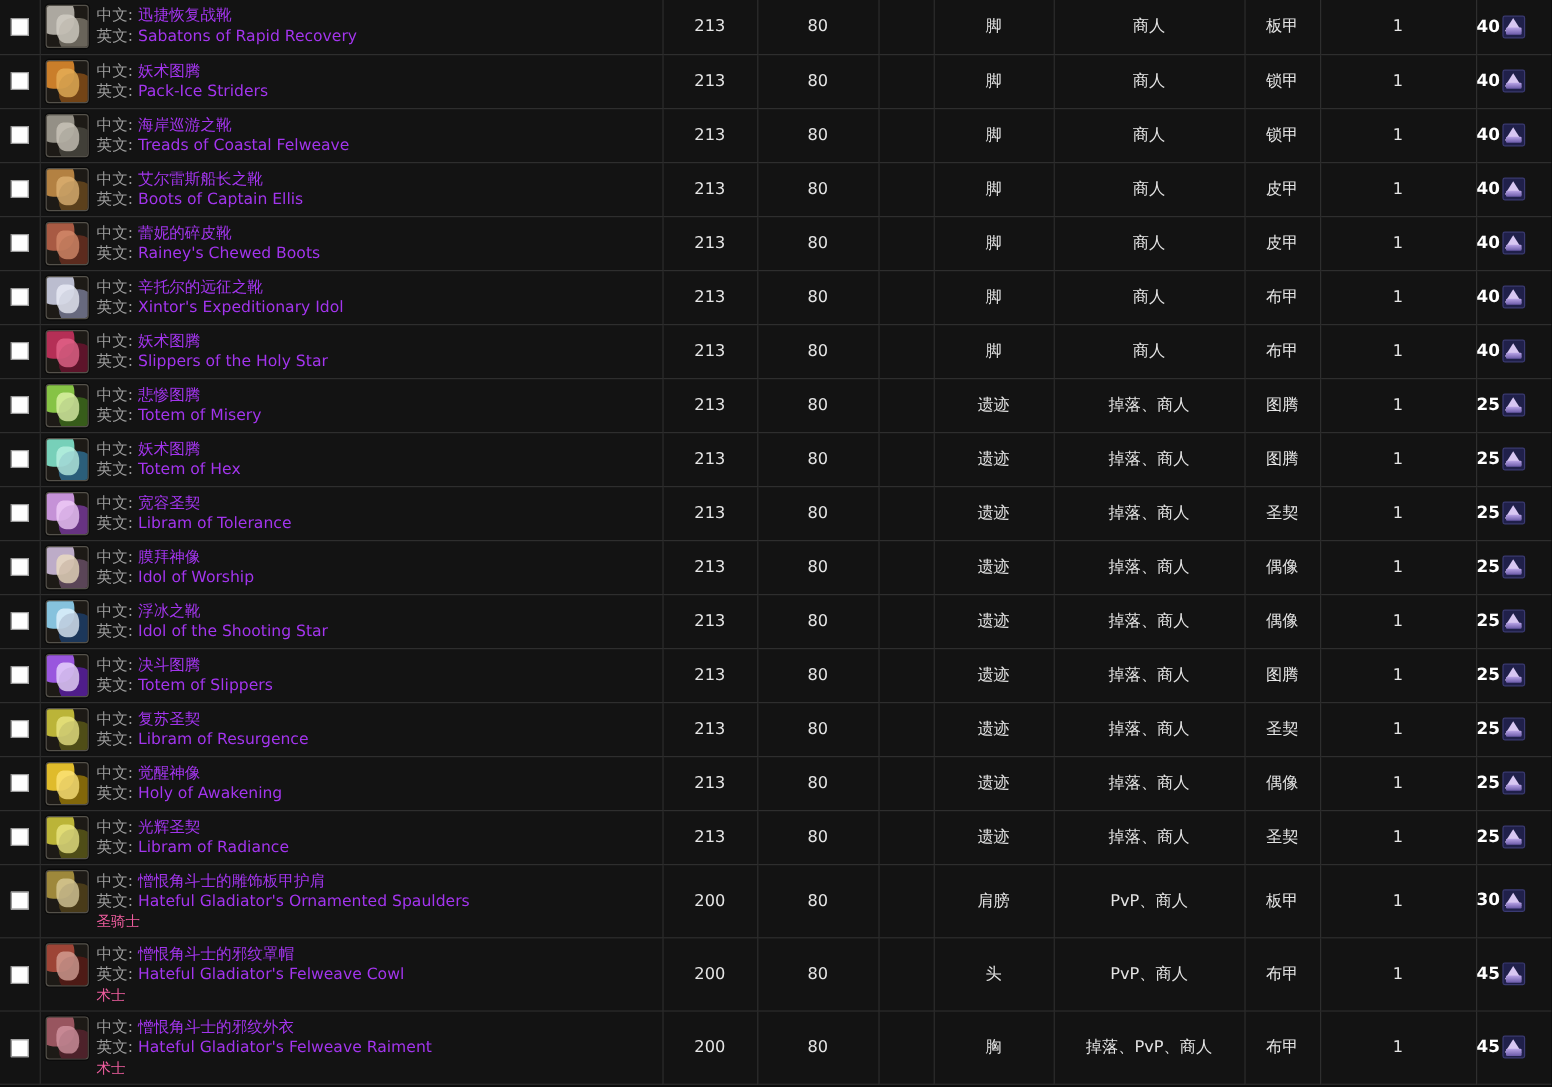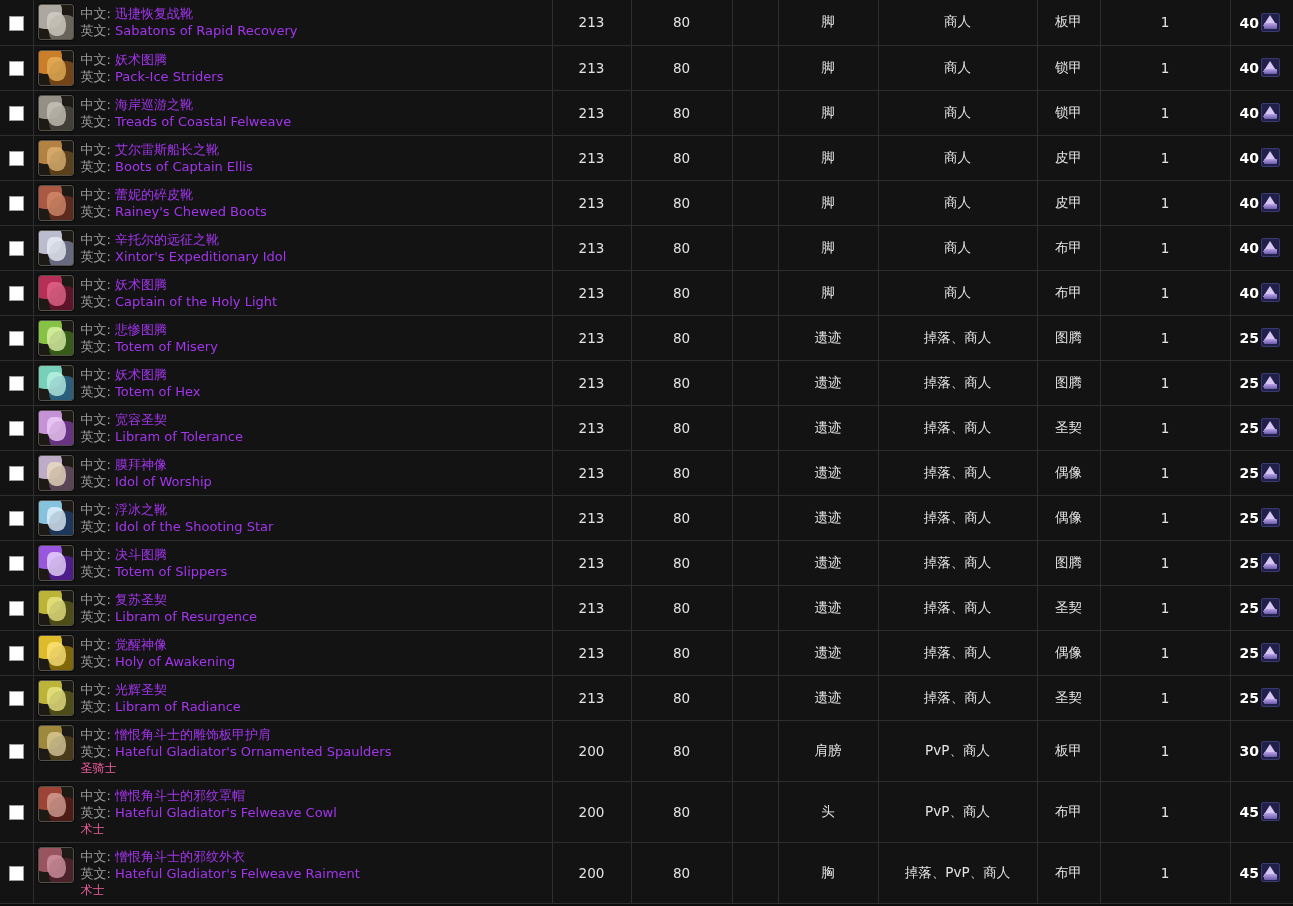--- a/index.html
+++ b/index.html
@@ -59,21 +59,21 @@
   .nline { white-space:nowrap; font-size:13px; }
   .lbl { color:#9b9b9b; }
   .val-epic { color:#a335ee; }
   .cls-line { font-size:12px; color:#f15ea0; padding-top:1px; }
 
   td.cell-num, td.cell-text { text-align:center; }
   td.cell-num { font-size:14px; color:#ededed; }
   td.cell-text { font-size:13px; color:#e8e8e8; }
   td.cell-blank { }
 
-  td.cell-cost { text-align:center; padding-right:4px; white-space:nowrap; }
+  td.cell-cost { text-align:left; padding-right:4px; white-space:nowrap; }
   .cost-val { font-size:14px; font-weight:bold; color:#ffffff; vertical-align:middle; }
   .cost-icon {
     display:inline-block; width:19px; height:19px; margin-left:2px;
     vertical-align:middle; border-radius:2px; position:relative; overflow:hidden;
     background:#20204a; border:1px solid #3a3a72;
   }
   .cost-icon::before {
     content:""; position:absolute; left:50%; top:9%;
     transform:translateX(-50%);
     width:0; height:0;
@@ -252,21 +252,21 @@
         <td class="cell-check"><span class="checkbox"></span></td>
         <td class="cell-name">
           <div class="name-wrap">
             <div class="item-icon">
               <span class="g1" style="background: rgb(194, 49, 92);"></span>
               <span class="g2" style="background: rgb(110, 19, 48);"></span>
               <span class="g3" style="background: rgb(232, 106, 143);"></span>
             </div>
             <div class="name-lines">
               <div class="nline"><span class="lbl">中文:</span> <span class="val-epic">妖术图腾</span></div>
-              <div class="nline"><span class="lbl">英文:</span> <span class="val-epic">Captain of the Holy Light</span></div>
+              <div class="nline"><span class="lbl">英文:</span> <span class="val-epic">Slippers of the Holy Star</span></div>
             </div>
           </div>
         </td>
         <td class="cell-num">213</td>
         <td class="cell-num">80</td>
         <td class="cell-blank"></td>
         <td class="cell-text">脚</td>
         <td class="cell-text">商人</td>
         <td class="cell-text">布甲</td>
         <td class="cell-num">1</td>

